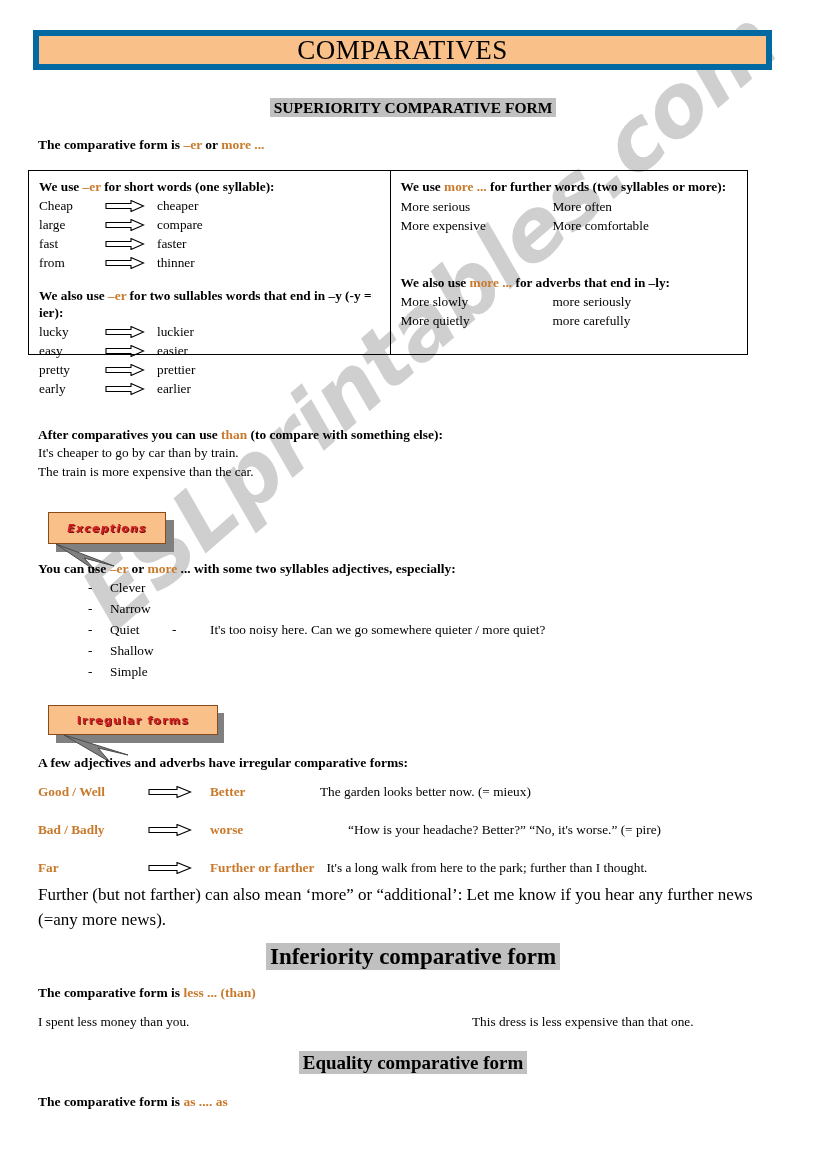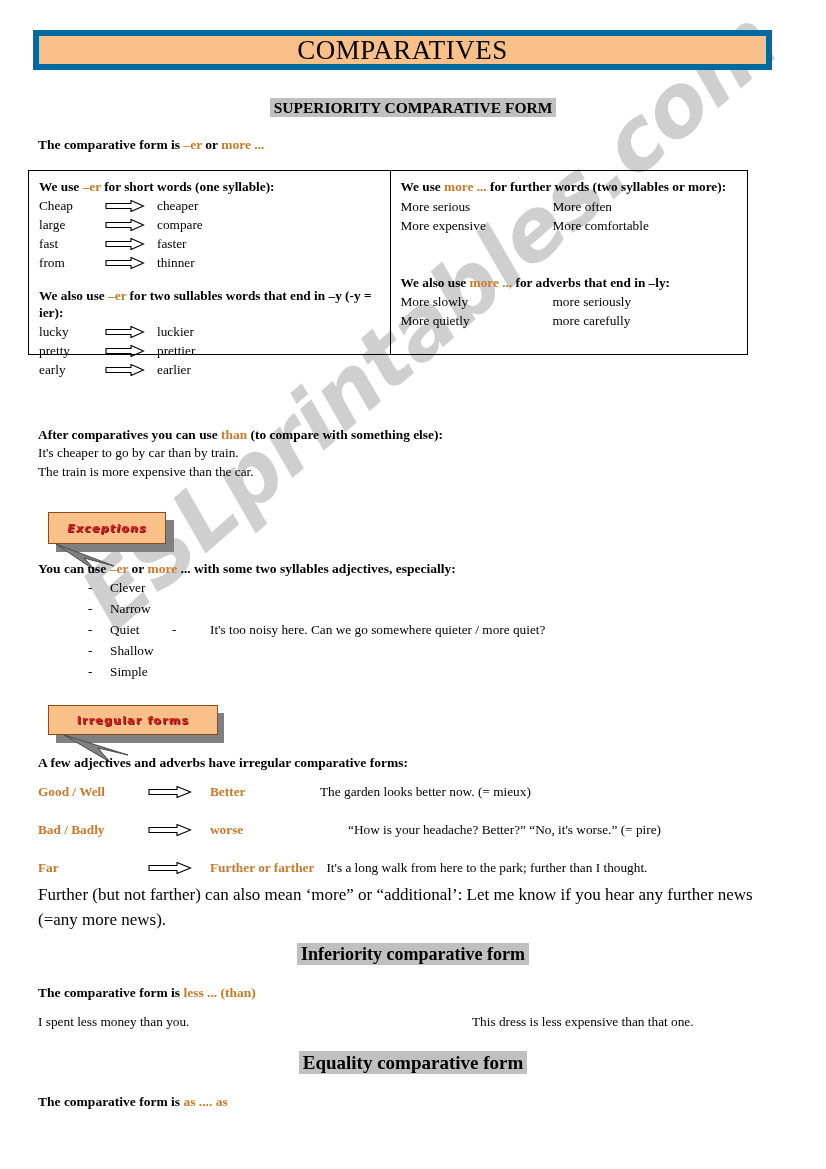--- a/index.html
+++ b/index.html
@@ -77,21 +77,21 @@
     left: 0;
   }
   .section-head span {
     background: #c0c0c0;
     padding: 1px 4px;
     font-weight: bold;
   }
   #head-superiority { top: 99px; }
   #head-superiority span { font-size: 15.5px; }
   #head-inferiority { top: 944px; }
-  #head-inferiority span { font-size: 18px; text-align: center; }
+  #head-inferiority span { font-size: 23px; text-align: center; }
   #head-equality { top: 1052px; }
   #head-equality span { font-size: 19px; }
 
   
   .lead {
     position: absolute;
     font-weight: bold;
     font-size: 13.5px;
     white-space: nowrap;
   }
@@ -340,20 +340,29 @@
 
       <div class="pairs">
         <div class="pair-row">
           <span class="w1">lucky</span>
           <span class="arw">
             <svg class="arrow-svg" width="40" height="12" viewBox="0 0 40 12">
                 <path d="M1 3.5 H26 V0.5 L38.5 6 L26 11.5 V8.5 H1 Z" fill="none" stroke="#000" stroke-width="1.1"></path>
               </svg>
           </span>
           <span class="w2">luckier</span>
+        </div>
+        <div class="pair-row">
+          <span class="w1">easy</span>
+          <span class="arw">
+            <svg class="arrow-svg" width="40" height="12" viewBox="0 0 40 12">
+                <path d="M1 3.5 H26 V0.5 L38.5 6 L26 11.5 V8.5 H1 Z" fill="none" stroke="#000" stroke-width="1.1"></path>
+              </svg>
+          </span>
+          <span class="w2">easier</span>
         </div>
         <div class="pair-row">
           <span class="w1">pretty</span>
           <span class="arw">
             <svg class="arrow-svg" width="40" height="12" viewBox="0 0 40 12">
                 <path d="M1 3.5 H26 V0.5 L38.5 6 L26 11.5 V8.5 H1 Z" fill="none" stroke="#000" stroke-width="1.1"></path>
               </svg>
           </span>
           <span class="w2">prettier</span>
         </div>

